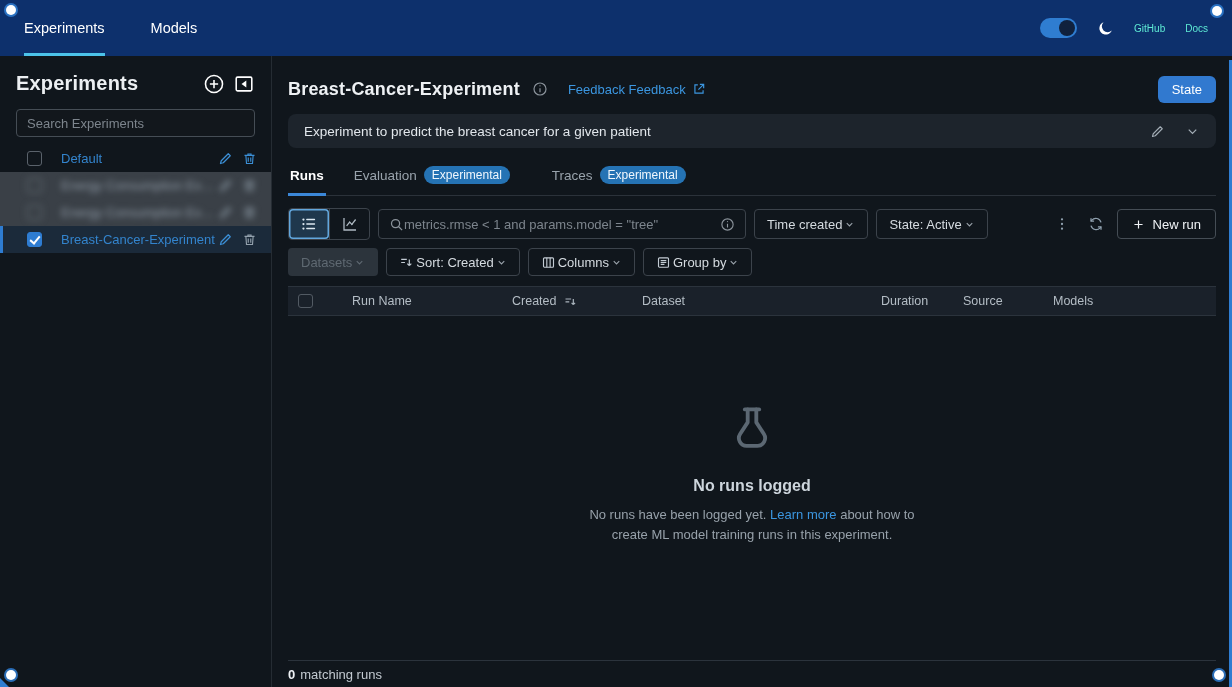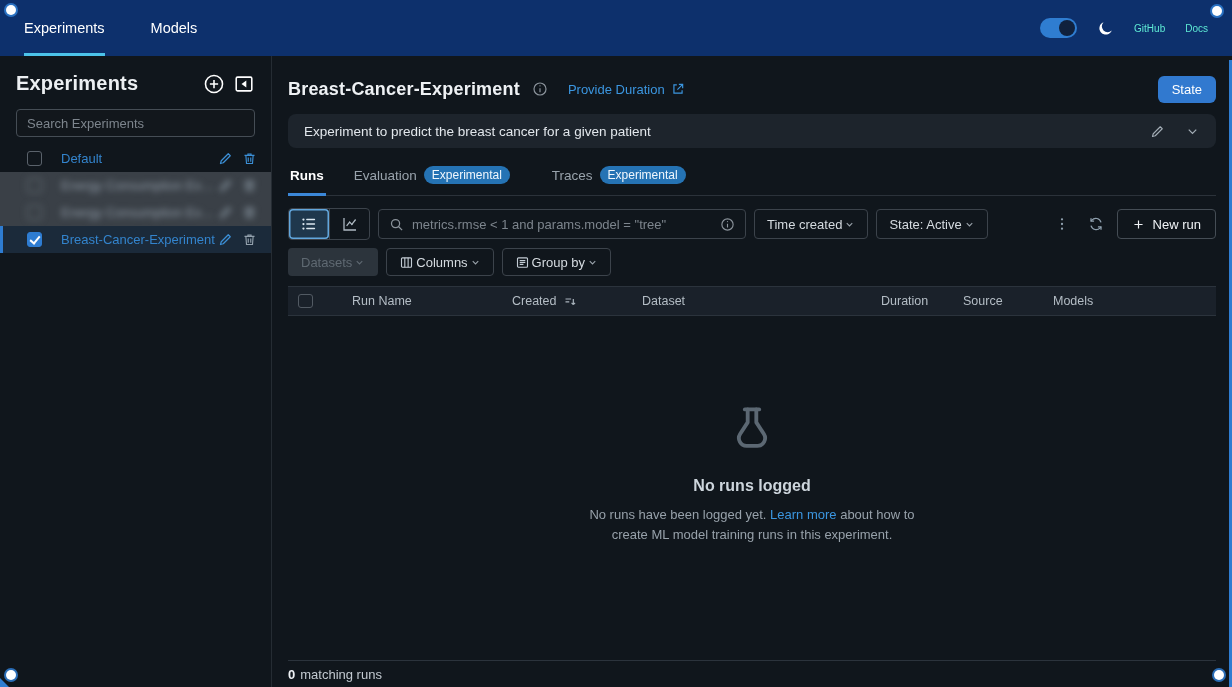--- a/index.html
+++ b/index.html
@@ -89,21 +89,21 @@
 
   .toolbar { margin-top:12px; display:flex; align-items:center; gap:8px; }
   .seg-group { display:flex; border:1px solid #3c434b; border-radius:4px; }
   .seg { width:40px; height:30px; display:flex; align-items:center; justify-content:center;
          color:#aeb9c2; cursor:pointer; }
   .seg + .seg { border-left:1px solid #3c434b; }
   .seg.active { background:#1f374c; box-shadow:inset 0 0 0 1.5px #63a7dd; border-radius:4px;
                 color:#dbe7f0; }
   .seg svg { width:18px; height:18px; display:block; }
   .run-search { flex:0 0 368px; height:30px; border:1px solid #3c434b; border-radius:4px;
-                display:flex; align-items:center; padding:0 10px; gap:8px; color:#8b939b; }
+                display:flex; align-items:center; padding:0 10px; color:#8b939b; }
   .run-search input { flex:1; background:transparent; border:none; outline:none; font-size:13px;
                       color:#cfd6dc; font-family:"Liberation Sans",sans-serif; min-width:0; }
   .run-search input::placeholder { color:#7d858d; }
   .run-search svg { width:15px; height:15px; flex:0 0 auto; }
   .dd-btn { height:30px; border:1px solid #3c434b; border-radius:4px; background:transparent;
             display:flex; align-items:center; gap:2px; padding:0 12px; font-size:13px;
             color:#d5dbe0; cursor:pointer; font-family:"Liberation Sans",sans-serif; }
   .dd-btn svg.chev { width:11px; height:11px; color:#9aa3ab; }
   .dd-btn svg.lead { width:15px; height:15px; color:#c3ccd4; }
   .spacer { flex:1; }
@@ -267,21 +267,21 @@
     <div class="title-row">
       <span class="page-title">Breast-Cancer-Experiment</span>
       <span class="info-icon">
         <svg viewBox="0 0 24 24" fill="none" stroke="currentColor" stroke-width="1.8">
             <circle cx="12" cy="12" r="9"></circle>
             <path d="M12 10.8v6"></path>
             <circle cx="12" cy="7.3" r="1" fill="currentColor" stroke="none"></circle>
           </svg>
       </span>
       <span class="feedback">
-        <span>Provide Duration</span>
+        <span>Feedback Feedback</span>
         <svg viewBox="0 0 24 24" fill="none" stroke="currentColor" stroke-width="2">
             <path d="M10 5H5v14h14v-5"></path>
             <path d="M13.5 4H20v6.5M19.5 4.5L11 13"></path>
           </svg>
       </span>
       <button class="share-btn">State</button>
     </div>
 
     <div class="desc-box">
       <span class="desc-text">Experiment to predict the breast cancer for a given patient</span>
@@ -383,20 +383,30 @@
     </div>
 
     <div class="toolbar2">
       <button class="dd-btn disabled">
         <span>Datasets</span>
         <svg class="chev" viewBox="0 0 24 24" fill="none" stroke="currentColor" stroke-width="2.4">
             <path d="M6 9l6 6 6-6"></path>
           </svg>
       </button>
       <button class="dd-btn">
+        <svg class="lead" viewBox="0 0 24 24" fill="none" stroke="currentColor" stroke-width="1.9">
+            <path d="M3.5 7h9M3.5 12h6"></path>
+            <path d="M16.5 7v10M16.5 17l-3.2-3.2M16.5 17l3.2-3.2"></path>
+          </svg>
+        <span>Sort: Created</span>
+        <svg class="chev" viewBox="0 0 24 24" fill="none" stroke="currentColor" stroke-width="2.4">
+            <path d="M6 9l6 6 6-6"></path>
+          </svg>
+      </button>
+      <button class="dd-btn">
         <svg class="lead" viewBox="0 0 24 24" fill="none" stroke="currentColor" stroke-width="1.8">
             <rect x="4" y="4.5" width="16" height="15" rx="1.5"></rect>
             <path d="M9.3 4.5v15M14.6 4.5v15"></path>
           </svg>
         <span>Columns</span>
         <svg class="chev" viewBox="0 0 24 24" fill="none" stroke="currentColor" stroke-width="2.4">
             <path d="M6 9l6 6 6-6"></path>
           </svg>
       </button>
       <button class="dd-btn">

